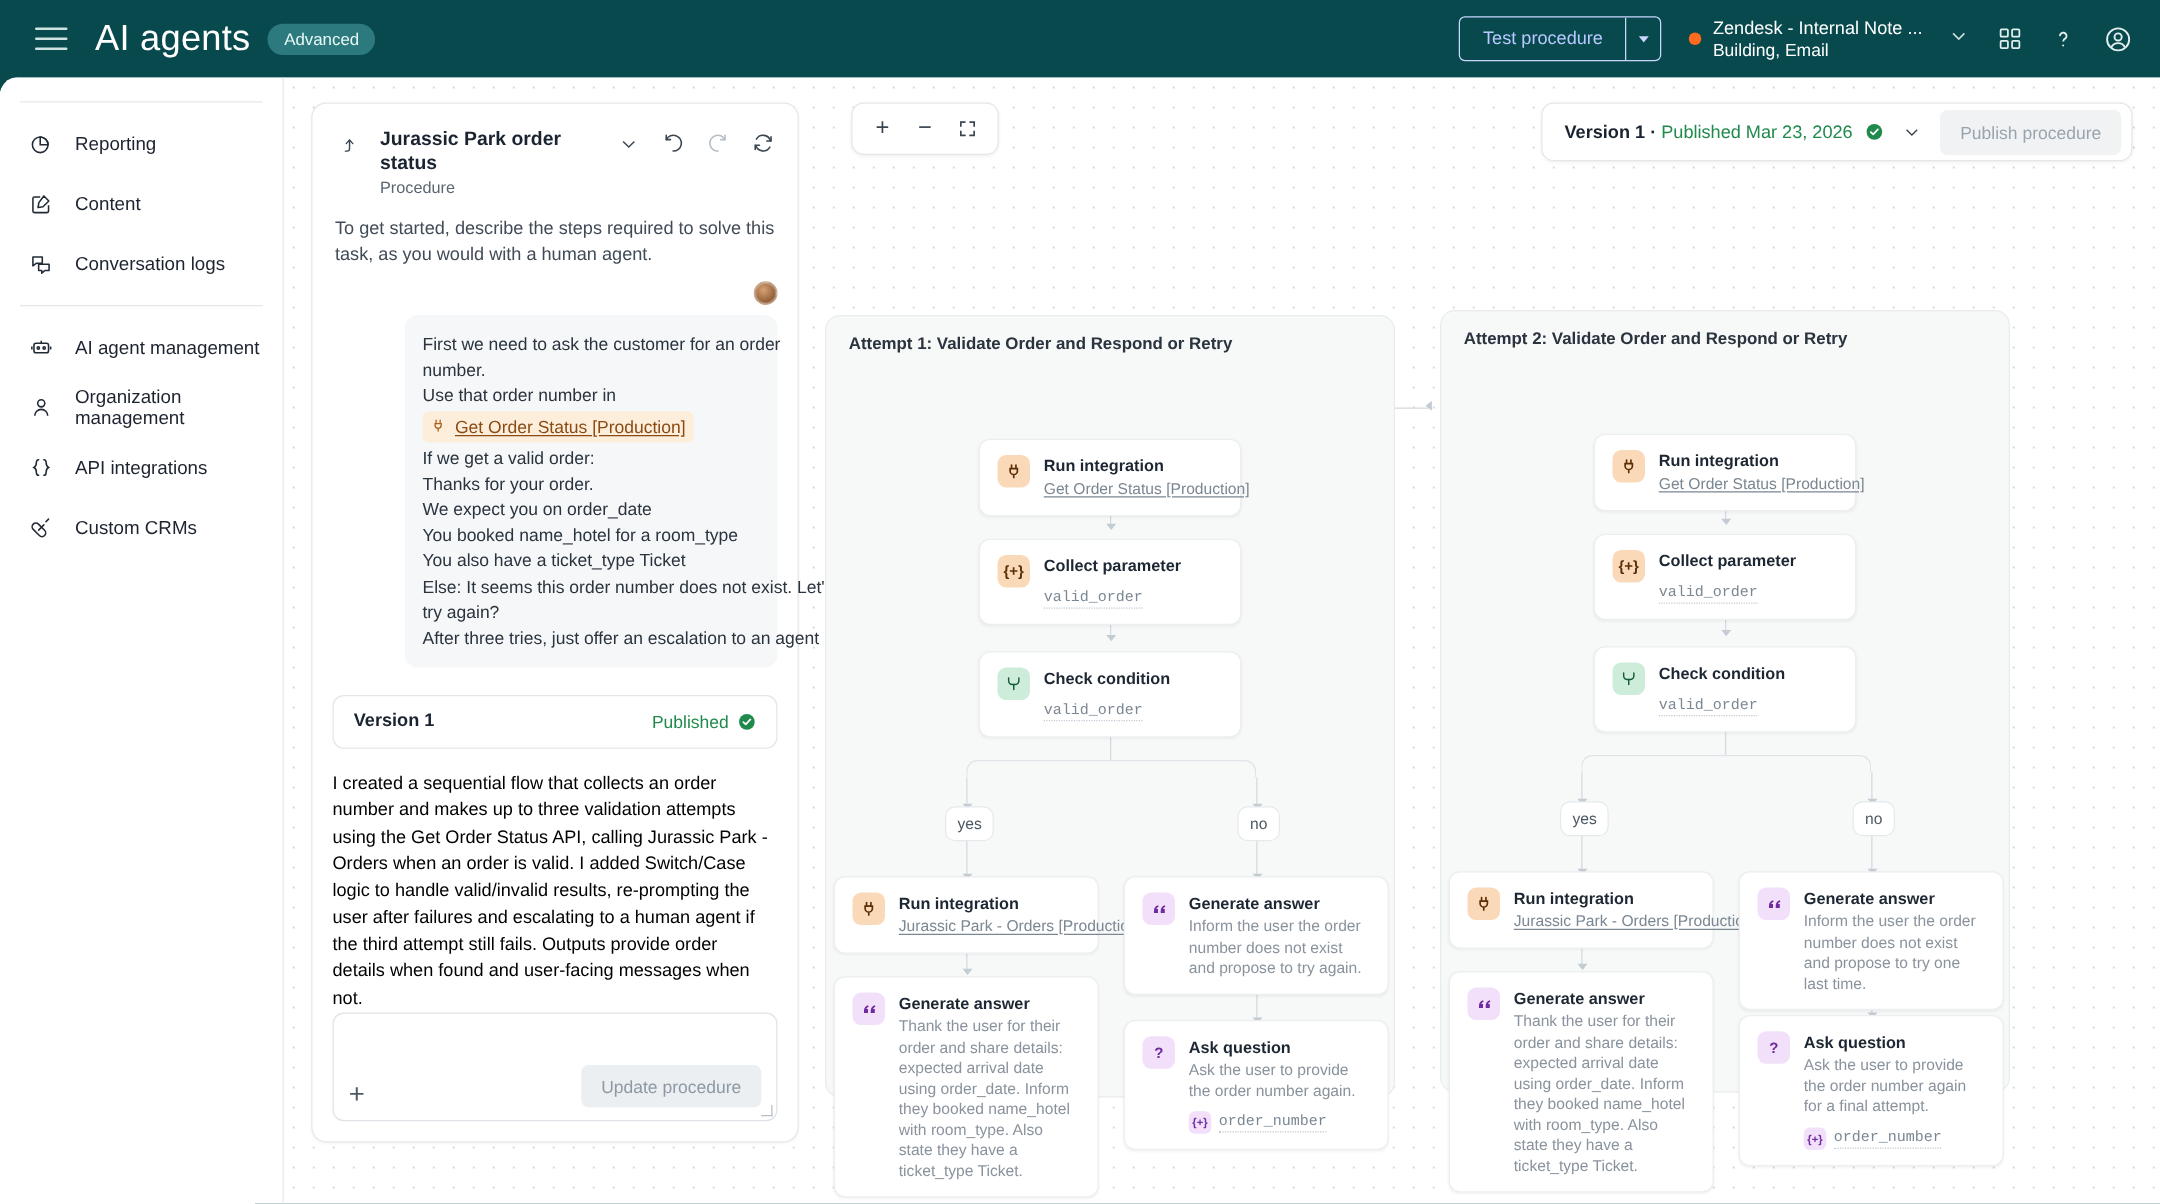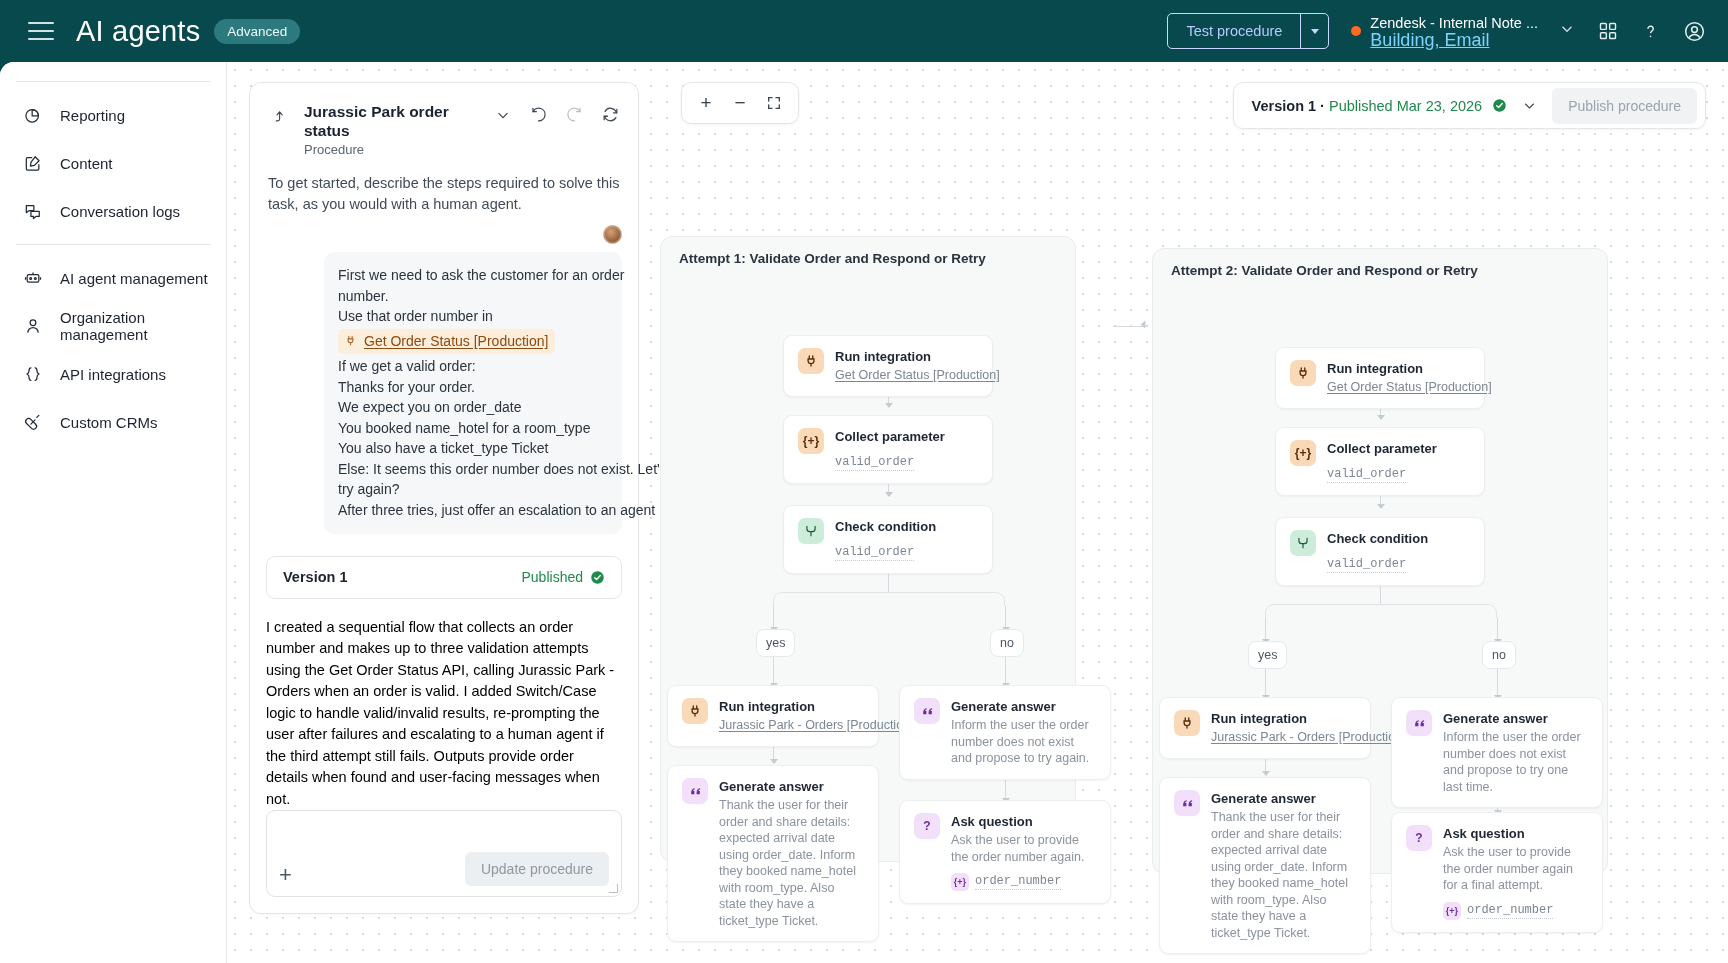--- a/index.html
+++ b/index.html
@@ -28,21 +28,21 @@
     font-size: 13.5px; padding: 5px 13px; border-radius: 14px; font-weight: 500;
   }
   .topbar-right { margin-left:auto; display:flex; align-items:center; gap: 0; }
   .test-proc-group { display:flex; align-items:stretch; border:1px solid #c9d6ff; border-radius:5px; overflow:hidden; background:#08494d; }
   .test-proc-btn { padding: 9px 18px; color:#b9c9ff; font-size:14.5px; cursor:pointer; white-space:nowrap; }
   .test-proc-caret { width: 28px; border-left:1px solid #c9d6ff; display:flex; align-items:center; justify-content:center; cursor:pointer; }
   .caret-down { width:0;height:0;border-left:4.5px solid transparent;border-right:4.5px solid transparent;border-top:5.5px solid #c9d6ff; }
   .brand-chip { display:flex; align-items:center; gap:9px; margin-left: 22px; }
   .dot-orange { width:10px;height:10px;border-radius:50%;background:#ff6a1f; flex:none; }
   .brand-chip-text .l1 { font-size:14.5px; color:#ffffff; line-height:18px; max-width:180px; overflow:hidden; text-overflow:ellipsis; white-space:nowrap;}
-  .brand-chip-text .l2 { font-size:18px; color:#7dd3fc; line-height:16px;text-decoration:underline; }
+  .brand-chip-text .l2 { font-size:14px; color:#ffffff; line-height:16px; }
   .chev { margin-left: 20px; cursor:pointer; }
   .icon-btn { margin-left: 22px; cursor:pointer; display:flex; align-items:center; justify-content:center; }
 
   
   .body-wrap {
     position:absolute; left:0; top:62px; width:1728px; height:901px;
     background:#ffffff; border-top-left-radius: 14px; overflow:hidden;
     display:flex;
   }
   
@@ -431,21 +431,21 @@
           <svg width="17" height="17" viewBox="0 0 24 24" fill="none" stroke="#3c4651" stroke-width="1.6">
               <path d="M6 9.5l6 6 6-6"></path>
             </svg>
         </span>
         <div class="vb-publish">Publish procedure</div>
       </div>
 
       <div class="edge edge-h" style="left:886px; top:264px; width:30px;"></div>
       <div class="arrowhead" style="left:912px; top:260px; transform: rotate(90deg);"></div>
 
-      <div class="flow-group" style="left:433px; top:174px; width:416px; height:626px;">
+      <div class="flow-group" style="left:433px; top:190px; width:456px; height:626px;">
         <div class="flow-group-title">Attempt 1: Validate Order and Respond or Retry</div>
 
         <div class="edge edge-v" style="left:227px; top:140px; height:28px;"></div>
         <div class="arrowhead" style="left:224px; top:166px;"></div>
         <div class="edge edge-v" style="left:227px; top:229px; height:28px;"></div>
         <div class="arrowhead" style="left:224px; top:255px;"></div>
 
         <div class="edge edge-v" style="left:227px; top:322px; height:33px;"></div>
         <div class="rounded-branch" style="left:112px; top:355px; width:232px; height:14px;"></div>
         <div class="edge edge-v" style="left:112px; top:369px; height:23px;"></div>

